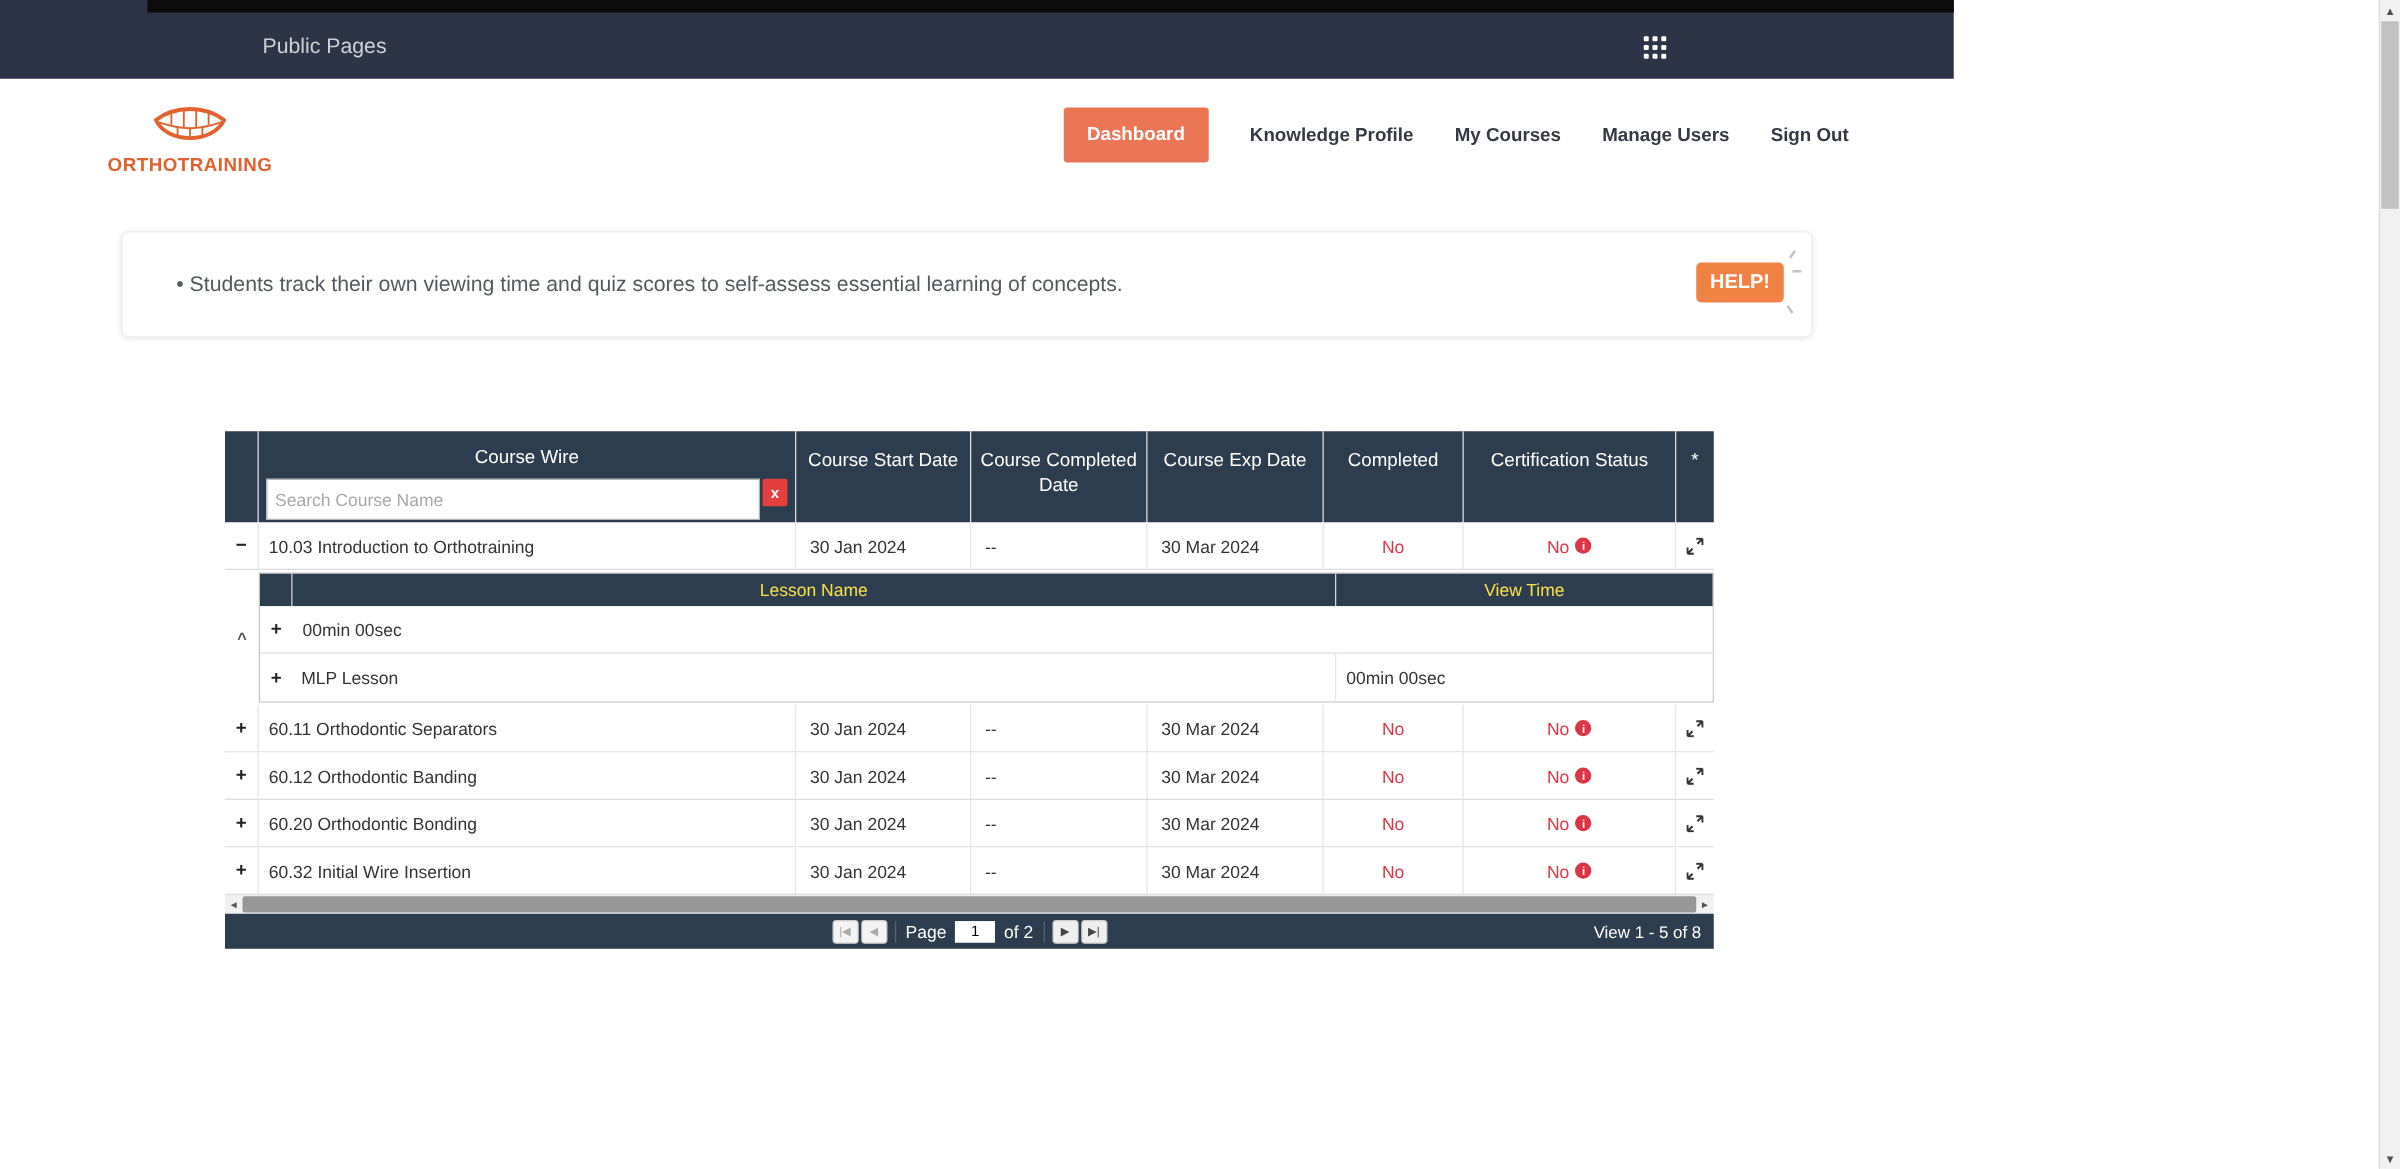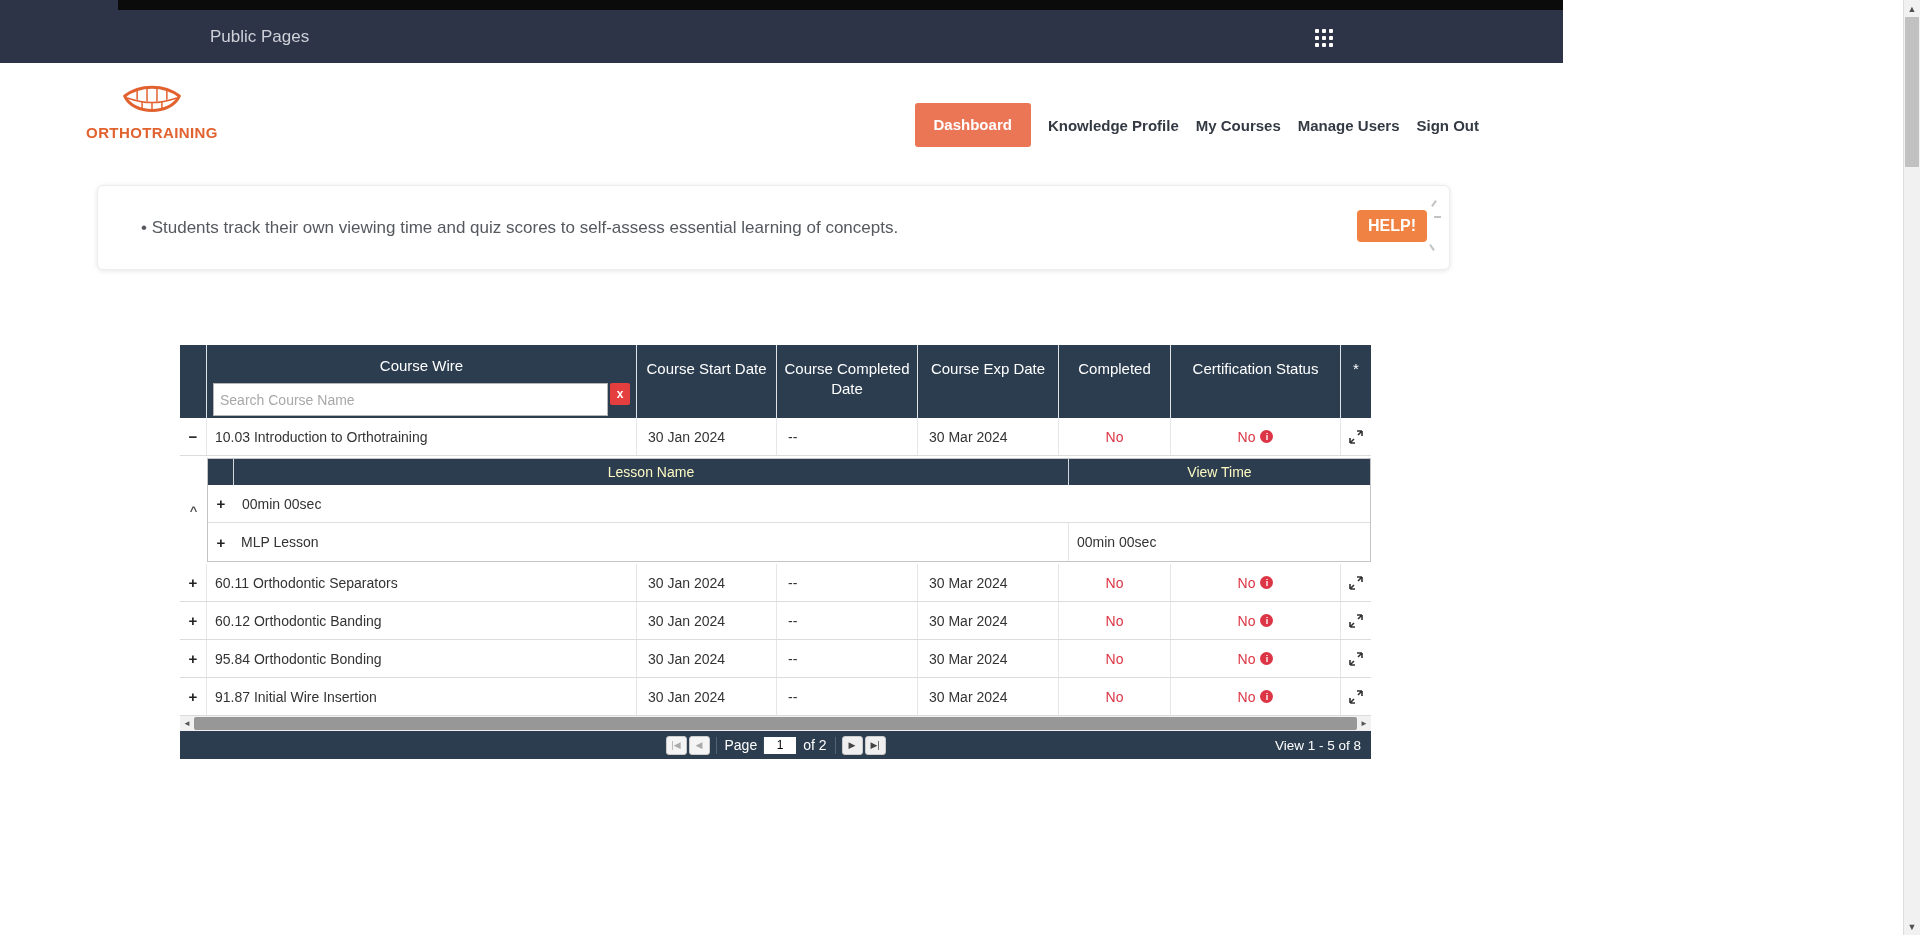--- a/index.html
+++ b/index.html
@@ -18,21 +18,21 @@
   .topbar-title { position:absolute; left:210px; top:27px; color:#ced1d8; font-size:17px; }
   .apps-icon { position:absolute; right:230px; top:29px; display:grid; grid-template-columns:repeat(3,4px); grid-gap:3px; cursor:pointer; }
   .apps-icon i { width:4px; height:4px; background:#fff; border-radius:1px; display:block; }
 
   
   .logo { position:absolute; left:70px; top:80px; width:164px; text-align:center; }
   .logo svg { width:62px; height:42px; display:block; margin:0 auto; }
   .brand-text { font-size:15px; font-weight:bold; color:#e2622f; letter-spacing:0.4px; margin-top:2px; }
 
   
-  .main-nav { position:absolute; top:103px; right:84px; height:44px; display:flex; align-items:center; gap:17px; }
+  .main-nav { position:absolute; top:86px; right:84px; height:44px; display:flex; align-items:center; gap:33px; }
   .nav-link { color:#333a44; font-weight:bold; font-size:15px; cursor:pointer; white-space:nowrap; }
   .nav-btn { background:#ea7656; color:#fff; padding:0 19px; height:44px; line-height:44px; border-radius:3px; font-weight:bold; font-size:15px; cursor:pointer; }
 
   
   .notice-card { position:absolute; left:97px; top:185px; width:1353px; height:85px; background:#fff;
     border:1px solid #ededed; border-radius:6px; box-shadow:0 1px 5px rgba(0,0,0,.10); }
   .notice-text { position:absolute; left:43px; top:50%; transform:translateY(-50%); font-size:17px; color:#55595e; }
   .help-badge { position:absolute; right:22px; top:24px; background:#f08243; color:#fff; font-weight:bold;
     font-size:16px; padding:7px 11px; border-radius:4px; cursor:pointer; }
   .spark { position:absolute; background:#c3c3c3; }
@@ -72,21 +72,21 @@
   .td.c-star { justify-content:center; border-right:none; cursor:pointer; }
   .info-icon { width:13px; height:13px; border-radius:50%; background:#dc3545; color:#fff; font-size:9px;
     font-weight:bold; display:inline-flex; align-items:center; justify-content:center; margin-left:5px; cursor:pointer; }
   .info-icon::after { content:"i"; }
 
   
   .sub-row-wrap { display:flex; background:#fff; }
   .sub-spacer { width:27px; flex:none; display:flex; align-items:center; justify-content:center;
     color:#555; font-weight:bold; font-size:13px; cursor:pointer; }
   .sub-table { flex:1; border:1px solid #c4c4c4; margin:2px 0; }
-  .sub-header { display:flex; height:26px; background:#2b3d4f; color:#fef9c3; font-size:14px; }
+  .sub-header { display:flex; height:26px; background:#2b3d4f; color:#fde047; font-size:14px; }
   .sh-exp { width:26px; flex:none; border-right:1px solid rgba(255,255,255,.8); }
   .sh-lesson { flex:1; display:flex; align-items:center; justify-content:center; border-right:1px solid rgba(255,255,255,.8); }
   .sh-view { width:301px; flex:none; display:flex; align-items:center; justify-content:center; }
   .sub-row { display:flex; height:38px; border-bottom:1px solid #dddddd; background:#fff; }
   .sub-row:last-child { border-bottom:none; }
   .sr-exp { width:26px; flex:none; display:flex; align-items:center; justify-content:center; font-weight:bold;
     font-size:15px; color:#222; cursor:pointer; }
   .sr-name { flex:1; display:flex; align-items:center; padding-left:7px; border-right:1px solid #e6e6e6; }
   .sr-view { width:301px; flex:none; display:flex; align-items:center; padding-left:8px; }
 
@@ -254,39 +254,39 @@
       </div>
       <div class="td c-star">
         <svg width="14" height="14" viewBox="0 0 14 14">
             <path d="M5 9 L1 13 M1 13 L1 8 M1 13 L6 13 M9 5 L13 1 M13 1 L8 1 M13 1 L13 6" stroke="#333" stroke-width="1.6" fill="none"></path>
           </svg>
       </div>
     </div>
 
     <div class="t-row">
       <div class="td c-exp">+</div>
-      <div class="td c-name">95.84 Orthodontic Bonding</div>
+      <div class="td c-name">60.20 Orthodontic Bonding</div>
       <div class="td c-start">30 Jan 2024</div>
       <div class="td c-comp">--</div>
       <div class="td c-expd">30 Mar 2024</div>
       <div class="td c-done">No</div>
       <div class="td c-cert">
         <span>No</span>
         <span class="info-icon"></span>
       </div>
       <div class="td c-star">
         <svg width="14" height="14" viewBox="0 0 14 14">
             <path d="M5 9 L1 13 M1 13 L1 8 M1 13 L6 13 M9 5 L13 1 M13 1 L8 1 M13 1 L13 6" stroke="#333" stroke-width="1.6" fill="none"></path>
           </svg>
       </div>
     </div>
 
     <div class="t-row">
       <div class="td c-exp">+</div>
-      <div class="td c-name">91.87 Initial Wire Insertion</div>
+      <div class="td c-name">60.32 Initial Wire Insertion</div>
       <div class="td c-start">30 Jan 2024</div>
       <div class="td c-comp">--</div>
       <div class="td c-expd">30 Mar 2024</div>
       <div class="td c-done">No</div>
       <div class="td c-cert">
         <span>No</span>
         <span class="info-icon"></span>
       </div>
       <div class="td c-star">
         <svg width="14" height="14" viewBox="0 0 14 14">

